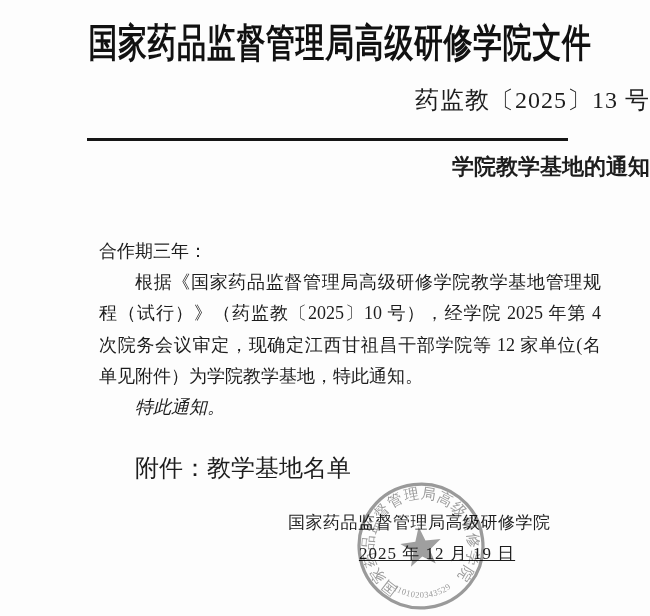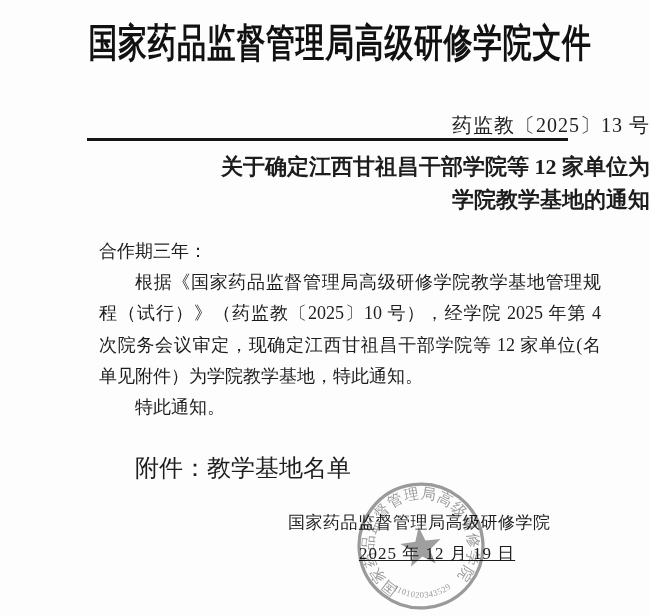--- a/index.html
+++ b/index.html
@@ -11,37 +11,37 @@
   }
   .abs { position:absolute; }
   .center-row { left:0; right:0; text-align:right; }
 
   .header-title { top:16px; white-space:nowrap; }
   .header-title .squeeze {
     display:inline-block; transform:scaleX(0.74); transform-origin:center;
     font-size:39px; font-weight:700; letter-spacing:1px; color:#111;
   }
 
-  .doc-number { top:112px; font-size:20px; letter-spacing:1px; }
+  .doc-number { top:84px; font-size:24px; letter-spacing:1px; }
 
   .rule { left:87px; top:138px; width:481px; height:3px; background:#161616; }
 
   .notice-title { top:150px; font-size:22px; font-weight:700; line-height:33px; }
 
   .body-line { left:99px; width:502px; font-size:18px; line-height:22px; }
   .nowrapline { white-space:nowrap; }
   .justline { text-align:justify; text-align-last:justify; }
   .indent2 { padding-left:36px; width:466px; }
 
   .salutation { top:240px; }
   .b0 { top:271px; }
   .b1 { top:302px; }
   .b2 { top:334px; }
   .b3 { top:365px; }
-  .closing { top:396px; }
+  .closing { top:396px;font-style:italic; }
 
   .attachment { left:135px; top:452px; font-size:24px; }
 
   .signature { left:288px; top:511px; width:262px; text-align:center;
                font-size:17px; letter-spacing:0.5px; white-space:nowrap; }
   .date { left:347px; top:542px; width:180px; text-align:center;
           font-size:17px; letter-spacing:1px; white-space:nowrap;text-decoration:underline; }
 
   .seal { left:354px; top:479px; width:134px; height:134px;
           opacity:0.85; mix-blend-mode:multiply;
@@ -55,21 +55,20 @@
 
   <div class="abs center-row header-title">
     <span class="squeeze">国家药品监督管理局高级研修学院文件</span>
   </div>
 
   <div class="abs center-row doc-number">药监教〔2025〕13 号</div>
 
   <div class="abs rule"></div>
 
   <div class="abs center-row notice-title">
-    <div>关于确定江西甘祖昌干部学院等 12 家单位为</div>
     <div>学院教学基地的通知</div>
   </div>
 
   <div class="abs body-line nowrapline salutation">合作期三年：</div>
 
   <div class="abs body-line justline indent2 b0">根据《国家药品监督管理局高级研修学院教学基地管理规</div>
   <div class="abs body-line justline b1">程（试行）》（药监教〔2025〕10 号），经学院 2025 年第 4</div>
   <div class="abs body-line justline b2">次院务会议审定，现确定江西甘祖昌干部学院等 12 家单位(名</div>
   <div class="abs body-line nowrapline b3">单见附件）为学院教学基地，特此通知。</div>
 

